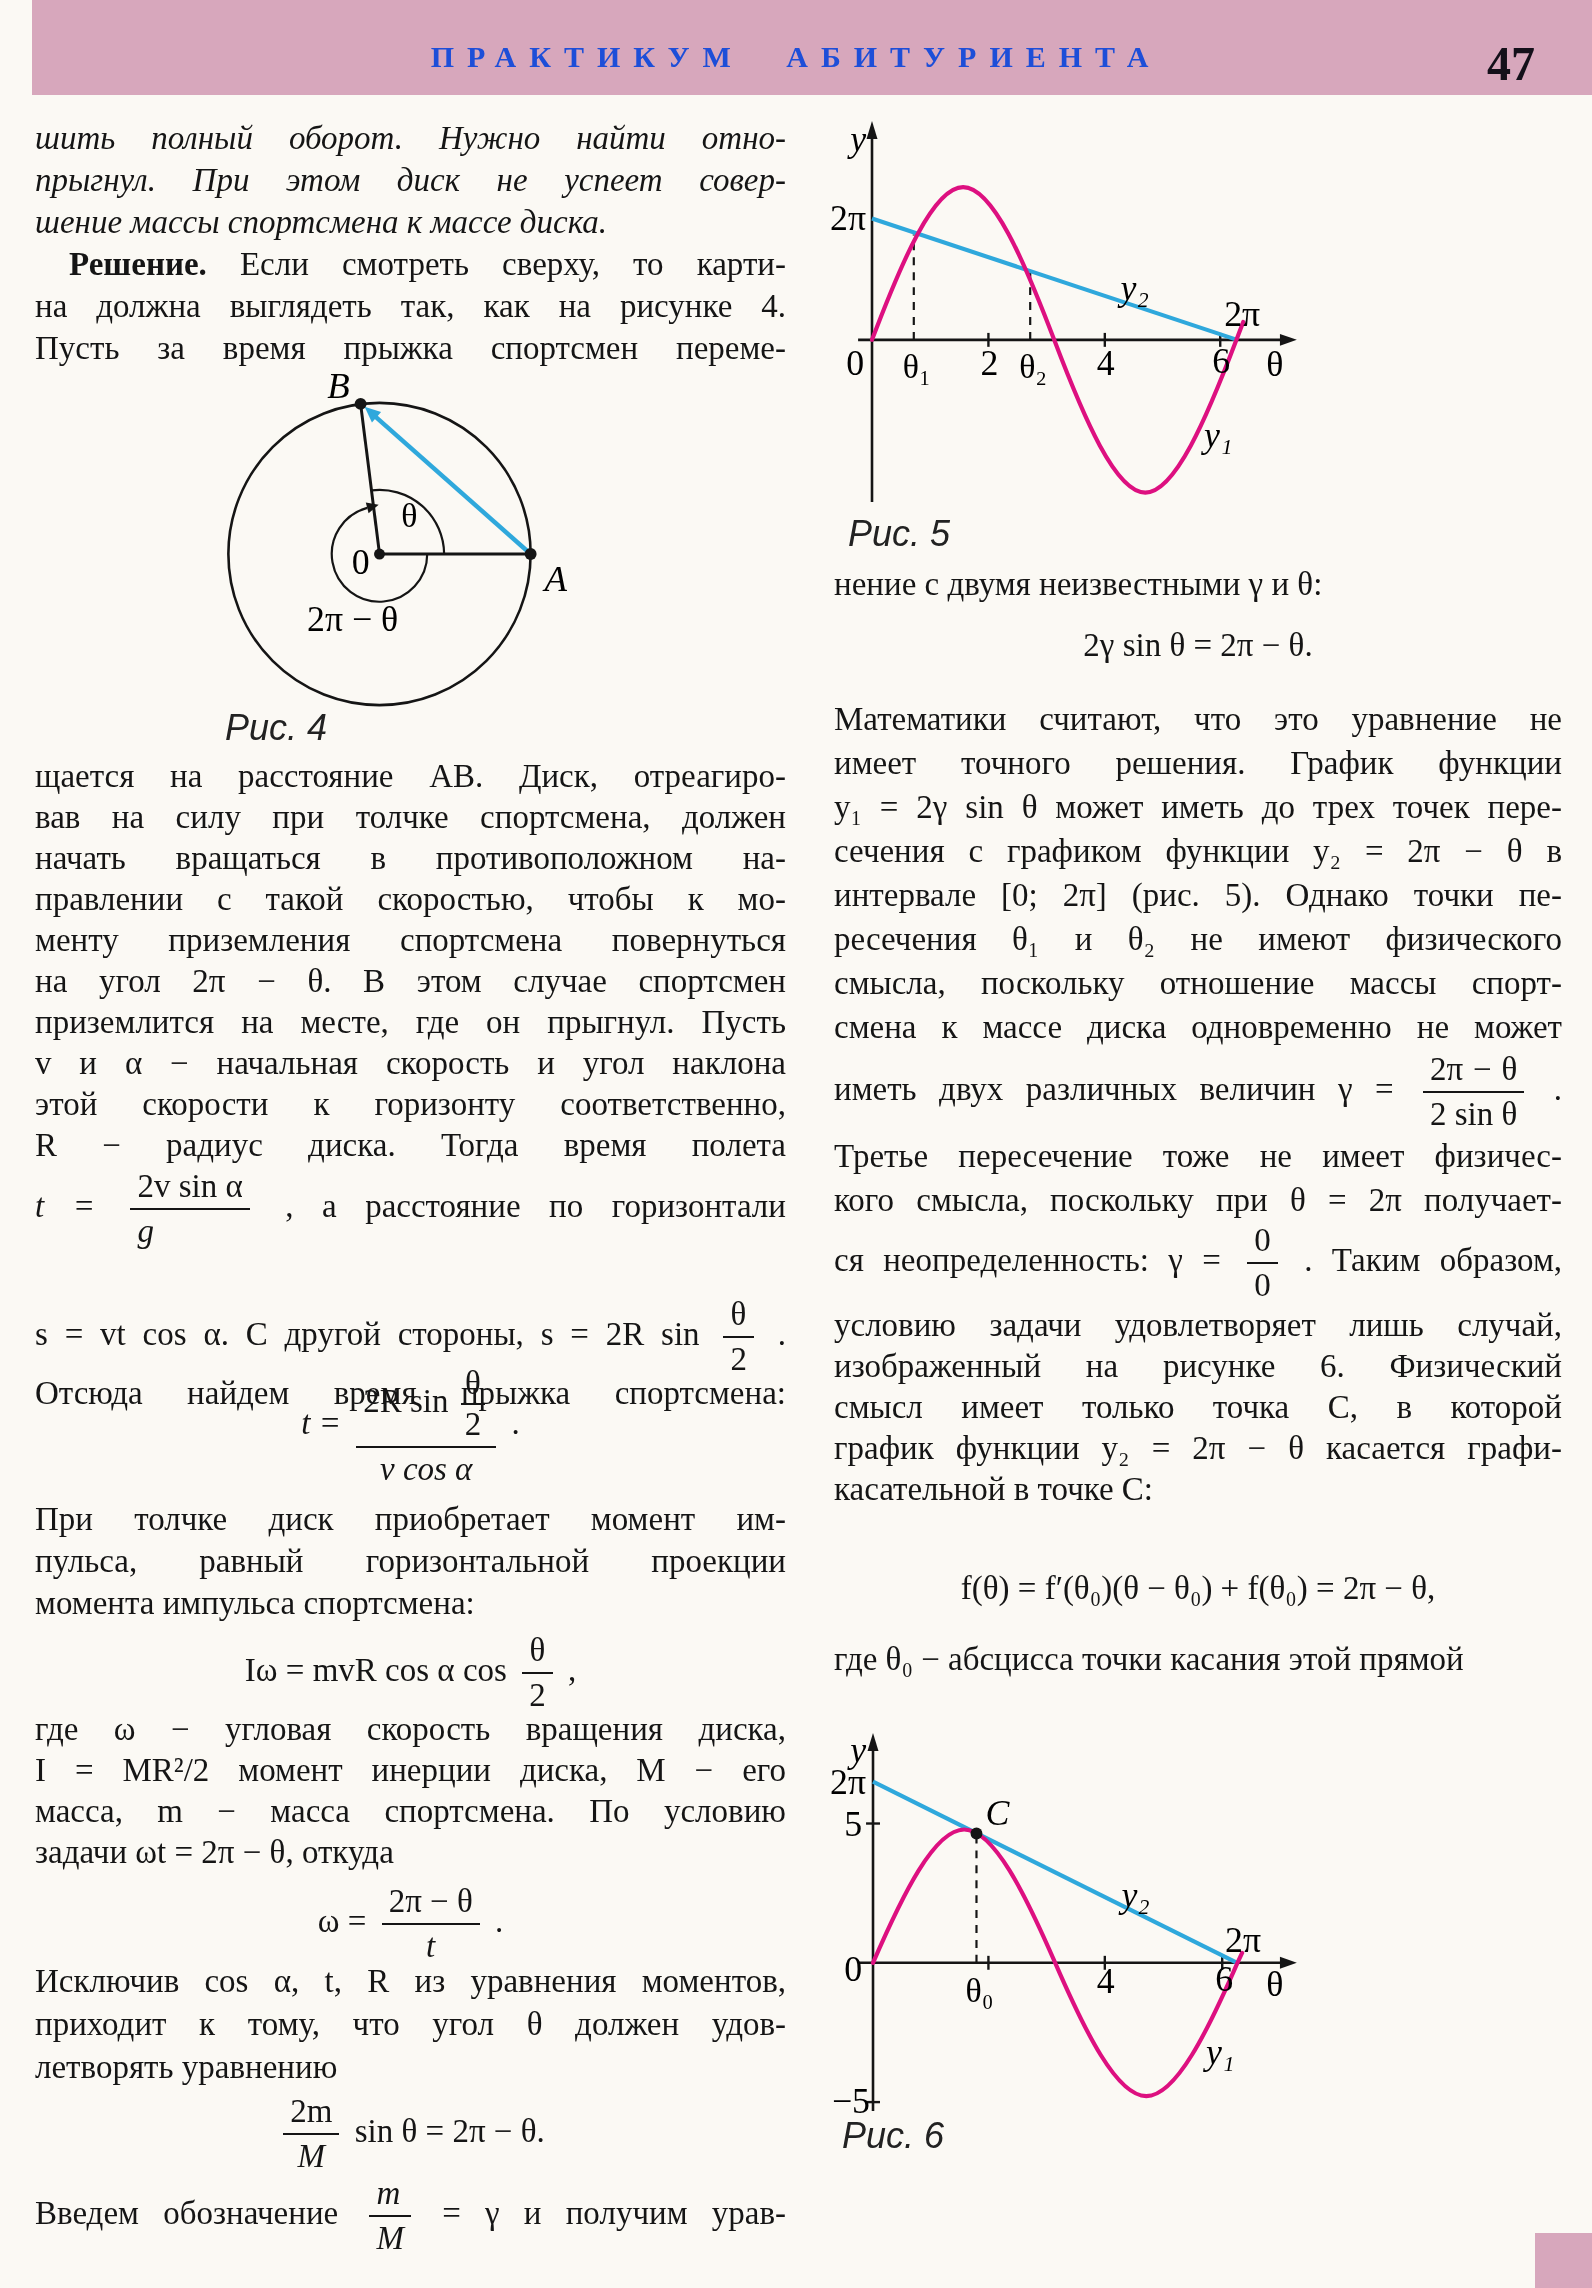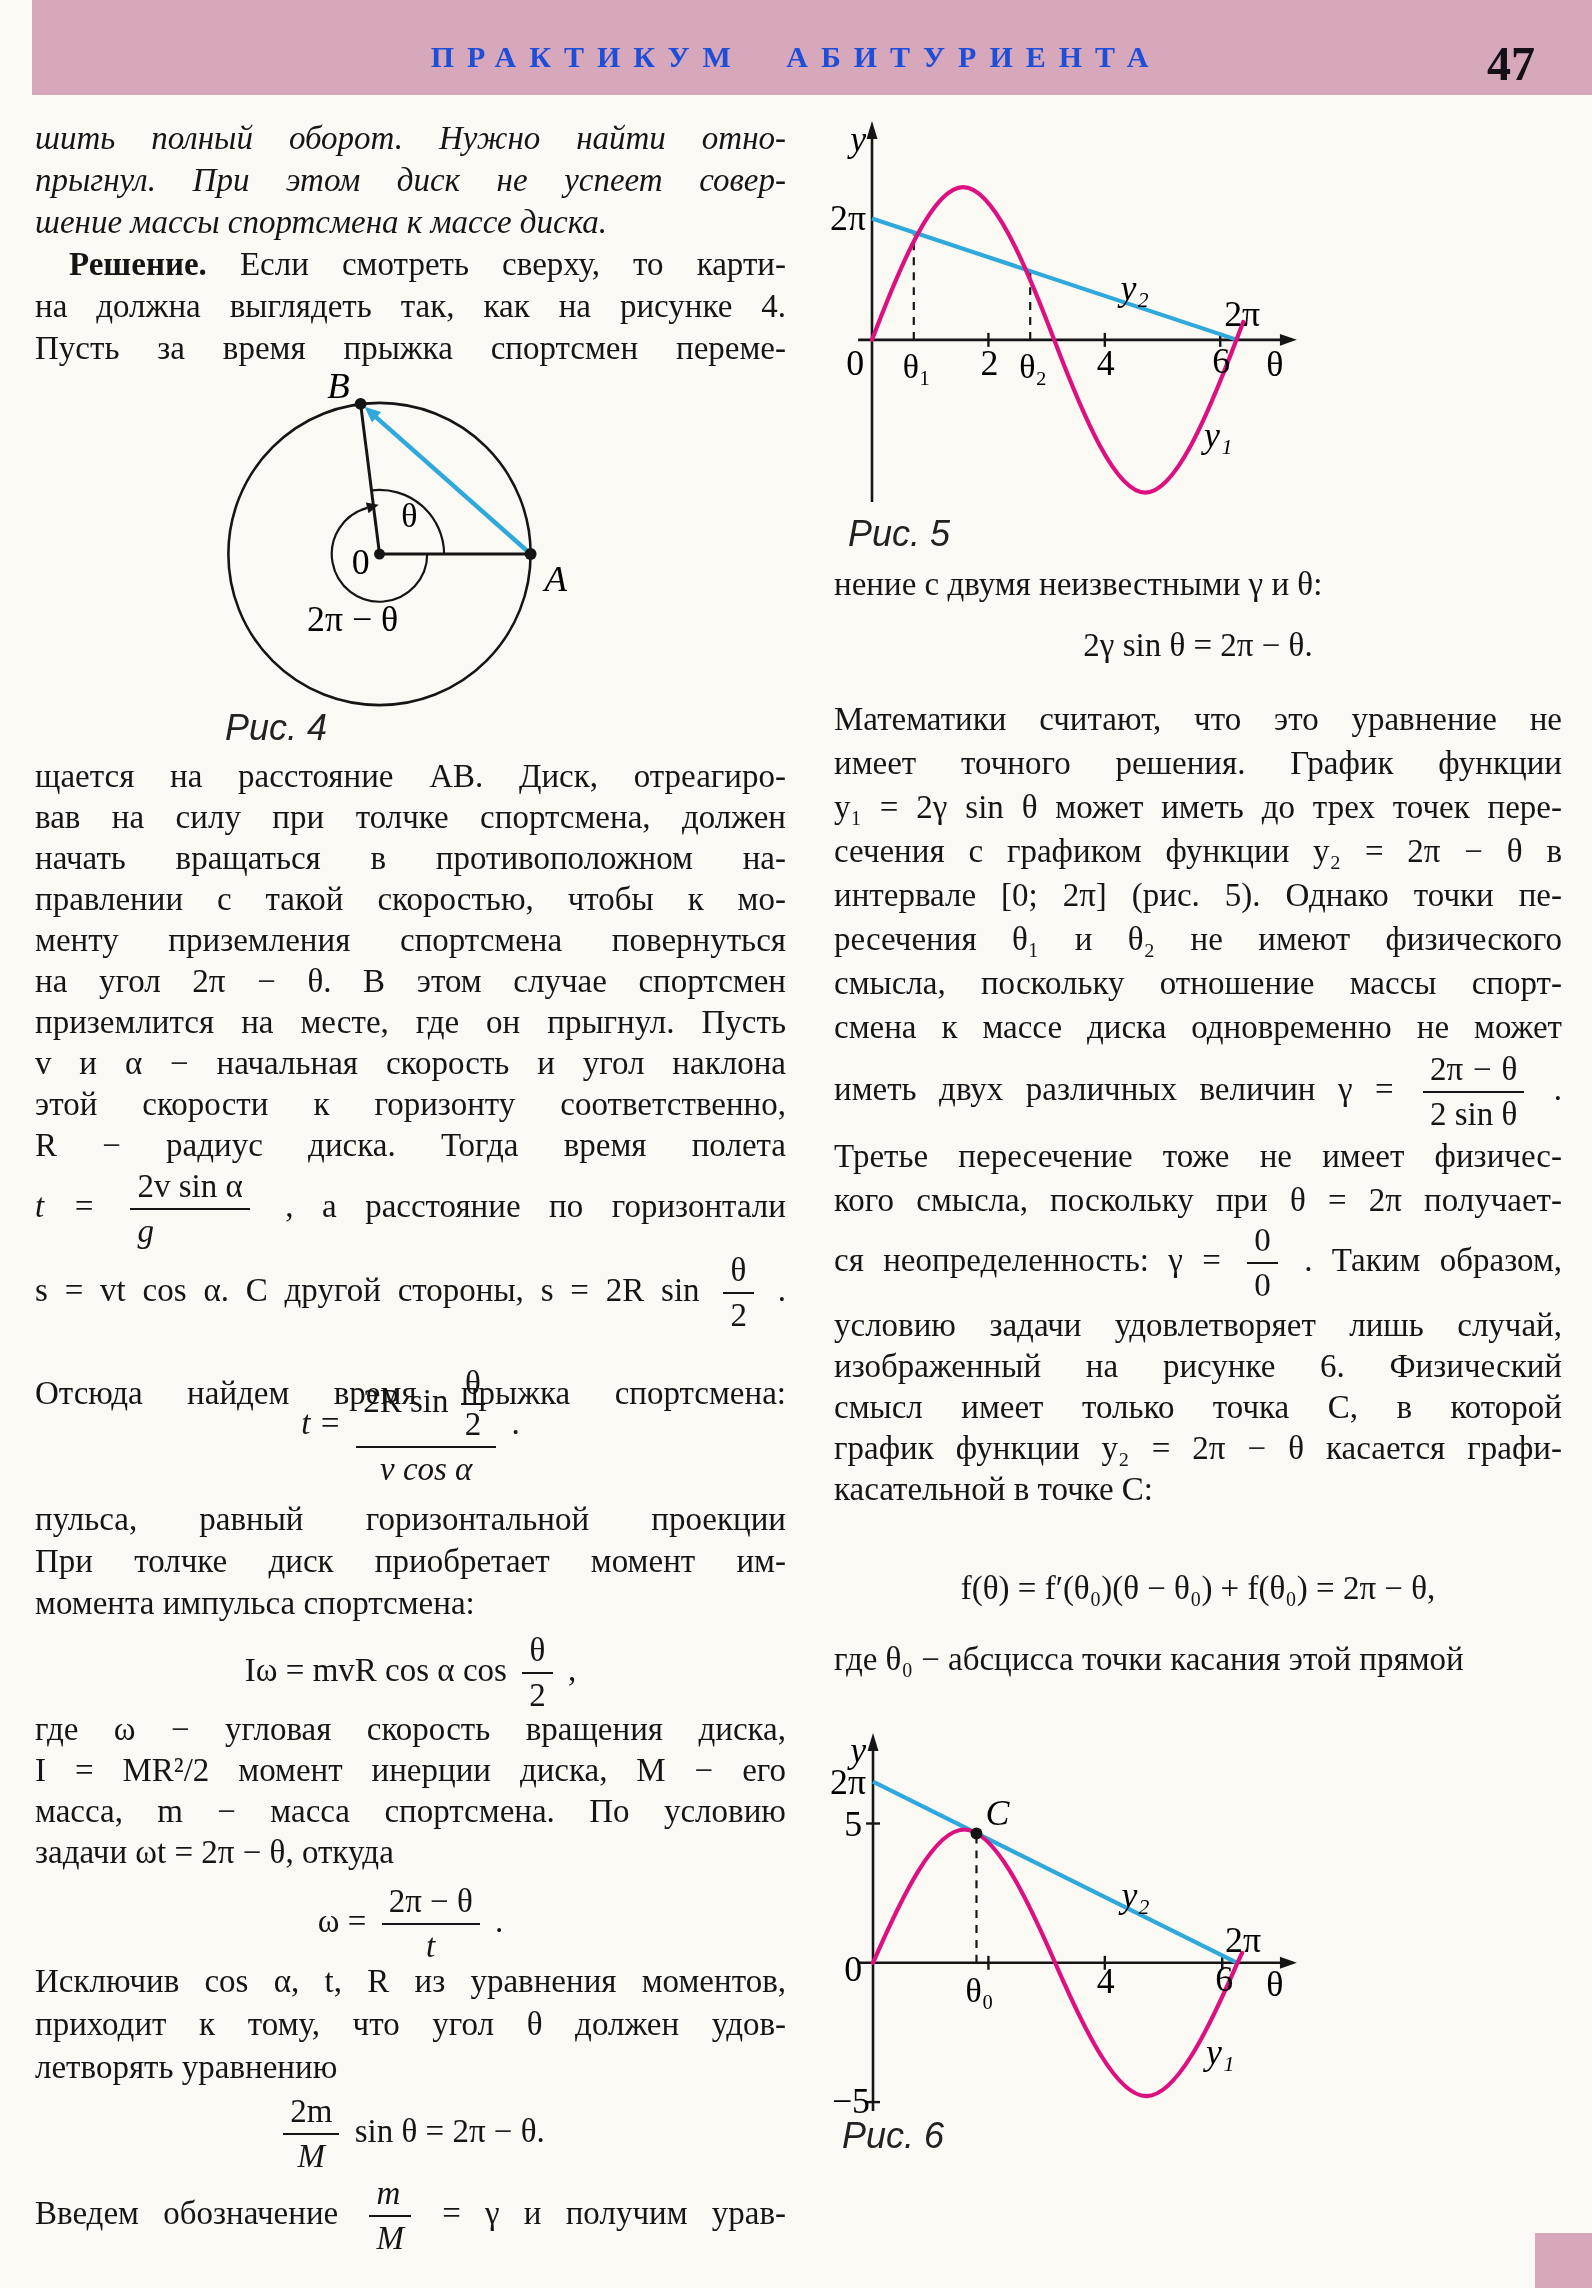--- a/index.html
+++ b/index.html
@@ -98,21 +98,21 @@
     <div class="jline">этой скорости к горизонту соответственно,</div>
     <div class="jline">R − радиус диска. Тогда время полета</div>
   </div>
 
 <div class="abs lcol mline" style="top:1168px;height:80px">
   <span class="it">t =</span>
   <span class="frac"><span class="num">2v sin α</span><span class="den it">g</span></span>
   <span>,  а  расстояние  по  горизонтали</span>
 </div>
 
-<div class="abs lcol mline" style="top:1252px;height:64px">
+<div class="abs lcol mline" style="top:1296px;height:64px">
   <span>s = vt cos α.  С  другой  стороны,  s = 2R sin</span>
   <span class="frac"><span class="num">θ</span><span class="den">2</span></span>
   <span>.</span>
 </div>
 
 <div class="abs lcol lh42" style="top:1372px">
   <div class="jline">Отсюда найдем время прыжка спортсмена:</div>
 </div>
 
 <div class="abs lcol dformula" style="top:1365px">
@@ -121,22 +121,22 @@
     <span class="num">
       <span>2R sin</span>
       <span class="frac"><span class="num">θ</span><span class="den">2</span></span>
     </span>
     <span class="den it">v cos α</span>
   </span>
   <span>.</span>
 </div>
 
 <div class="abs lcol lh42 endfree" style="top:1498px">
+    <div class="jline">При толчке диск приобретает момент им-</div>
     <div class="jline">пульса, равный горизонтальной проекции</div>
-    <div class="jline">При толчке диск приобретает момент им-</div>
     <div class="jline">момента импульса спортсмена:</div>
   </div>
 
 <div class="abs lcol dformula" style="top:1632px">
   <span>Iω = mvR cos α cos</span>
   <span class="frac"><span class="num">θ</span><span class="den">2</span></span>
   <span>,</span>
 </div>
 
 <div class="abs lcol lh41 endfree" style="top:1709px">

